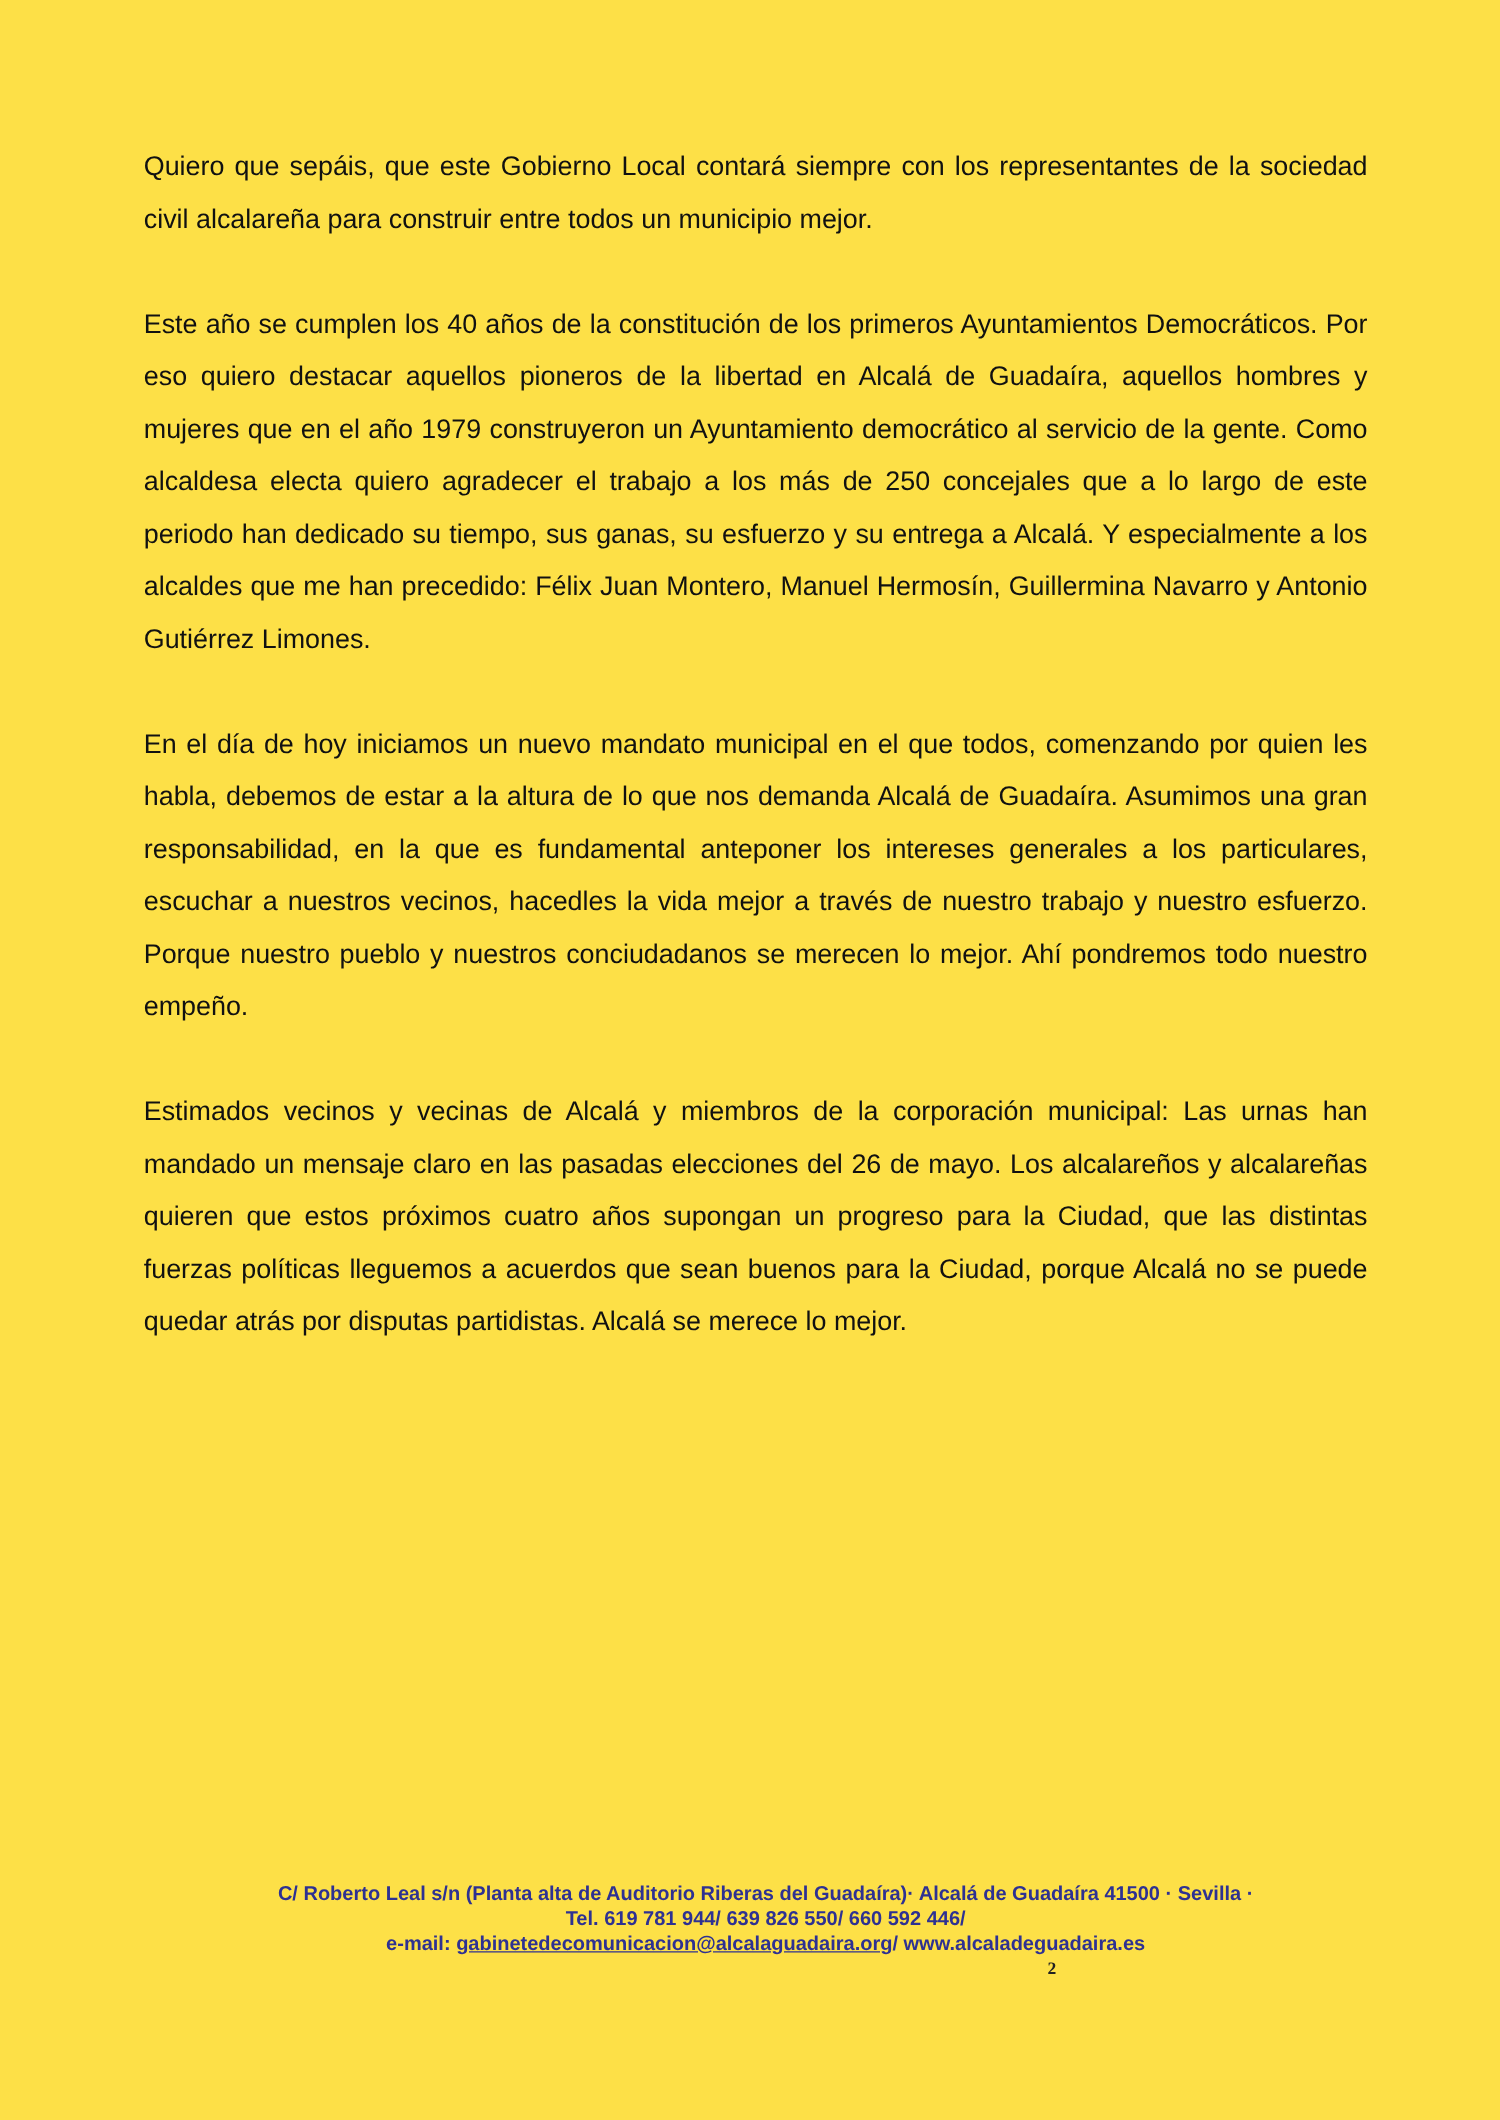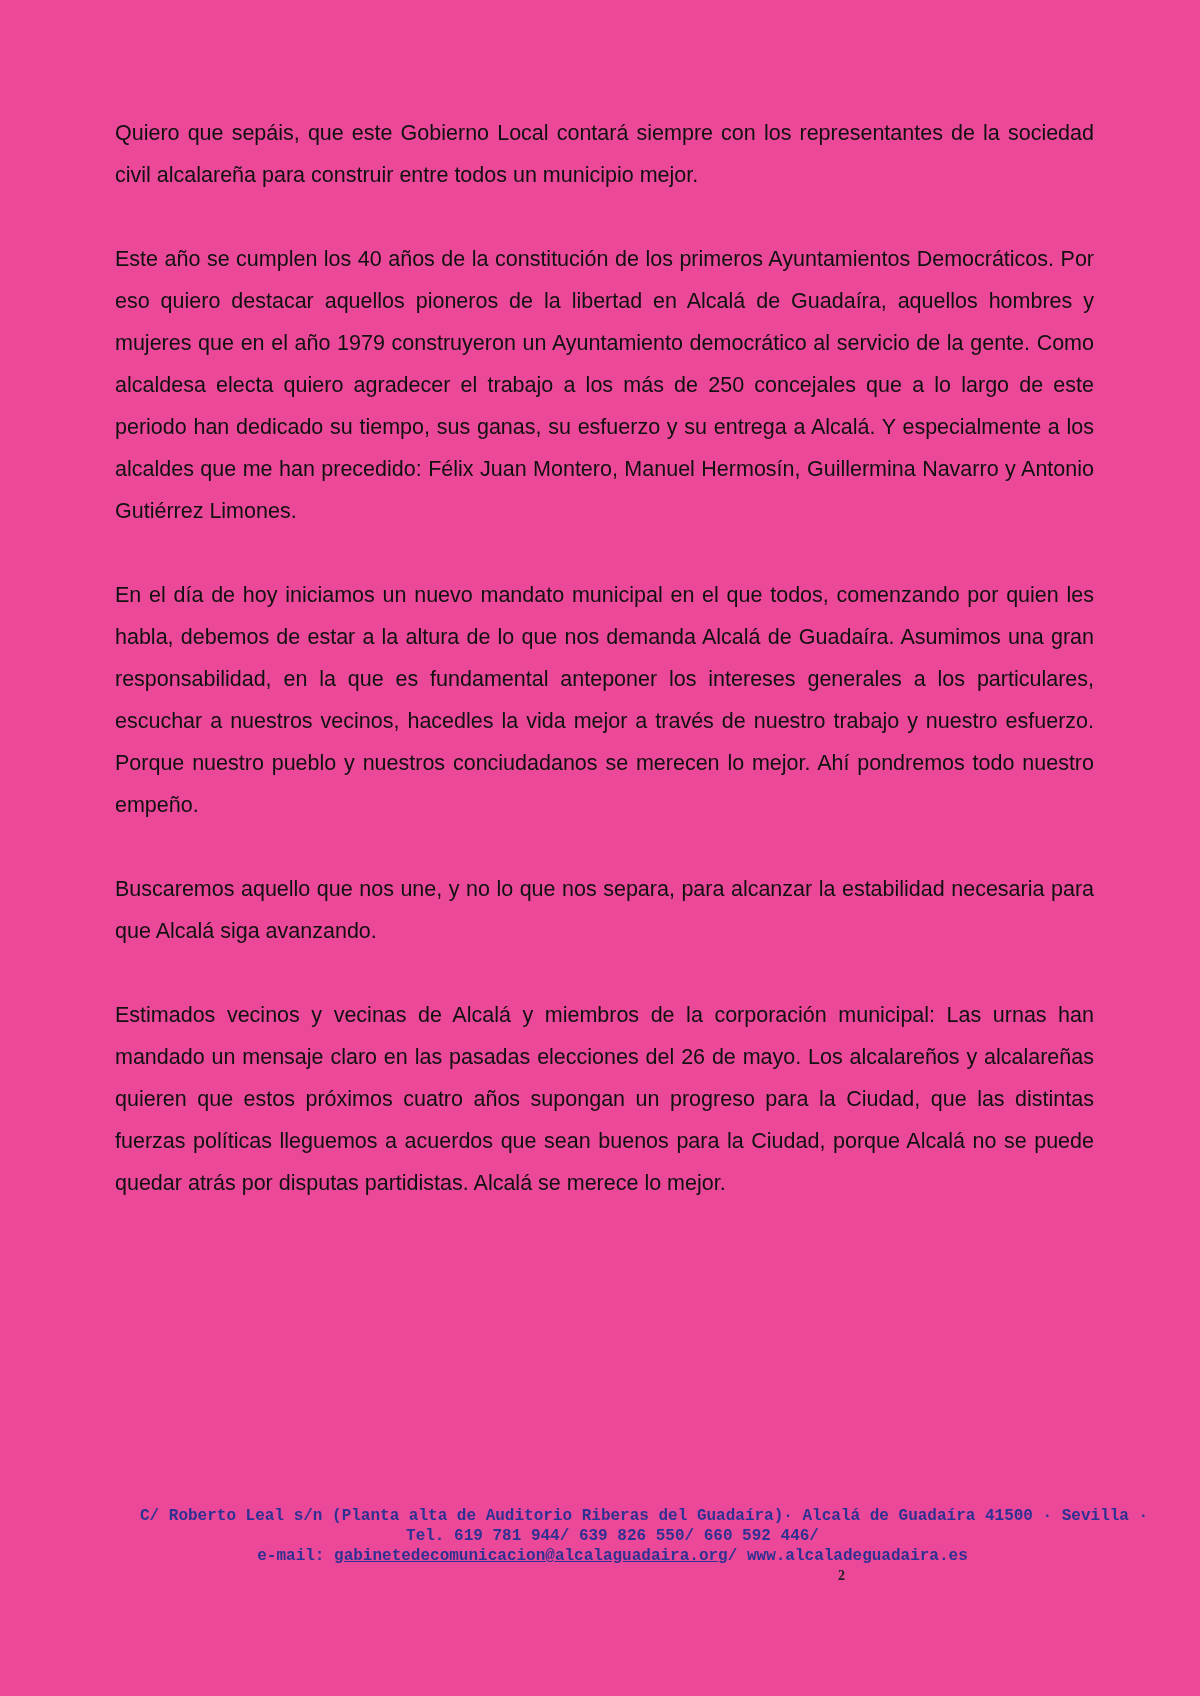--- a/index.html
+++ b/index.html
@@ -1,46 +1,45 @@
 <!DOCTYPE html>
 <html><head>
 <meta charset="utf-8">
 <style>
   html, body { margin: 0; padding: 0; background: #ffffff; }
   body { width: 1200px; height: 1696px; position: relative; overflow: hidden; }
-  .page { position: absolute; left: 0; top: 0; width: 1200px; height: 1696px; background: #ec4899; }
+  .page { position: absolute; left: 0; top: 0; width: 1200px; height: 1696px; background: #fde047; }
   .body-text {
     position: absolute; left: 115px; top: 112px; width: 979px;
     font-family: "Liberation Sans", sans-serif;
     font-size: 21.5px; line-height: 42px; color: #111;
     text-align: justify;
   }
   .body-text p { margin: 0 0 42px 0; }
   .footer {
     position: absolute; left: 140px; top: 1506px; width: 945px;
-    font-family: Liberation Mono, monospace; font-weight: bold;
+    font-family: Liberation Sans, sans-serif; font-weight: bold;
     font-size: 16px; line-height: 20px; color: #2e3192; text-align: center;
   }
   .footer .line { display: block; white-space: nowrap; }
   .footer a { color: #2e3192; text-decoration: underline; }
   .page-number {
     position: absolute; left: 838px; top: 1568px;
     font-family: "Liberation Serif", serif; font-weight: bold;
     font-size: 14px; color: #222;
   }
 </style>
 </head>
 <body>
 
 <div class="page">
   <div class="body-text">
     <p>Quiero que sepáis, que este Gobierno Local contará siempre con los representantes de la sociedad civil alcalareña para construir entre todos un municipio mejor.</p>
     <p>Este año se cumplen los 40 años de la constitución de los primeros Ayuntamientos Democráticos.  Por eso quiero destacar aquellos pioneros de la libertad en Alcalá de Guadaíra, aquellos hombres y mujeres que en el año 1979 construyeron un Ayuntamiento democrático al servicio de la gente.  Como alcaldesa electa quiero agradecer el trabajo a los más de 250 concejales que a lo largo de este periodo han dedicado su tiempo, sus ganas, su esfuerzo y su entrega a Alcalá.  Y especialmente a los alcaldes que me han precedido: Félix Juan Montero, Manuel Hermosín, Guillermina Navarro y Antonio Gutiérrez Limones.</p>
     <p>En el día de hoy iniciamos un nuevo mandato municipal en el que todos, comenzando por quien les habla, debemos de estar a la altura de lo que nos demanda Alcalá de Guadaíra. Asumimos una gran responsabilidad, en la que es fundamental anteponer los intereses generales a los particulares, escuchar a nuestros vecinos, hacedles la vida mejor a través de nuestro trabajo y nuestro esfuerzo. Porque nuestro pueblo y nuestros conciudadanos se merecen lo mejor. Ahí pondremos todo nuestro empeño.</p>
-    <p>Buscaremos aquello que nos une, y no lo que nos separa, para alcanzar la estabilidad necesaria para que Alcalá siga avanzando.</p>
     <p>Estimados vecinos y vecinas de Alcalá y miembros de la corporación municipal:   Las urnas han mandado un mensaje claro en las pasadas elecciones del 26 de mayo.   Los alcalareños y alcalareñas quieren que estos próximos cuatro años supongan un progreso para la Ciudad, que las distintas fuerzas políticas lleguemos a acuerdos que sean buenos para la Ciudad, porque Alcalá no se puede quedar atrás por disputas partidistas. Alcalá se merece lo mejor.</p>
   </div>
 
   <div class="footer">
     <span class="line">C/ Roberto Leal s/n (Planta alta de Auditorio Riberas del Guadaíra)· Alcalá de Guadaíra 41500 · Sevilla ·</span>
     <span class="line">Tel. 619 781 944/ 639 826 550/ 660 592 446/</span>
     <span class="line"><span>e-mail: </span><a>gabinetedecomunicacion@alcalaguadaira.org</a><span>/ </span><span>www.alcaladeguadaira.es</span></span>
   </div>
 
   <div class="page-number">2</div>

